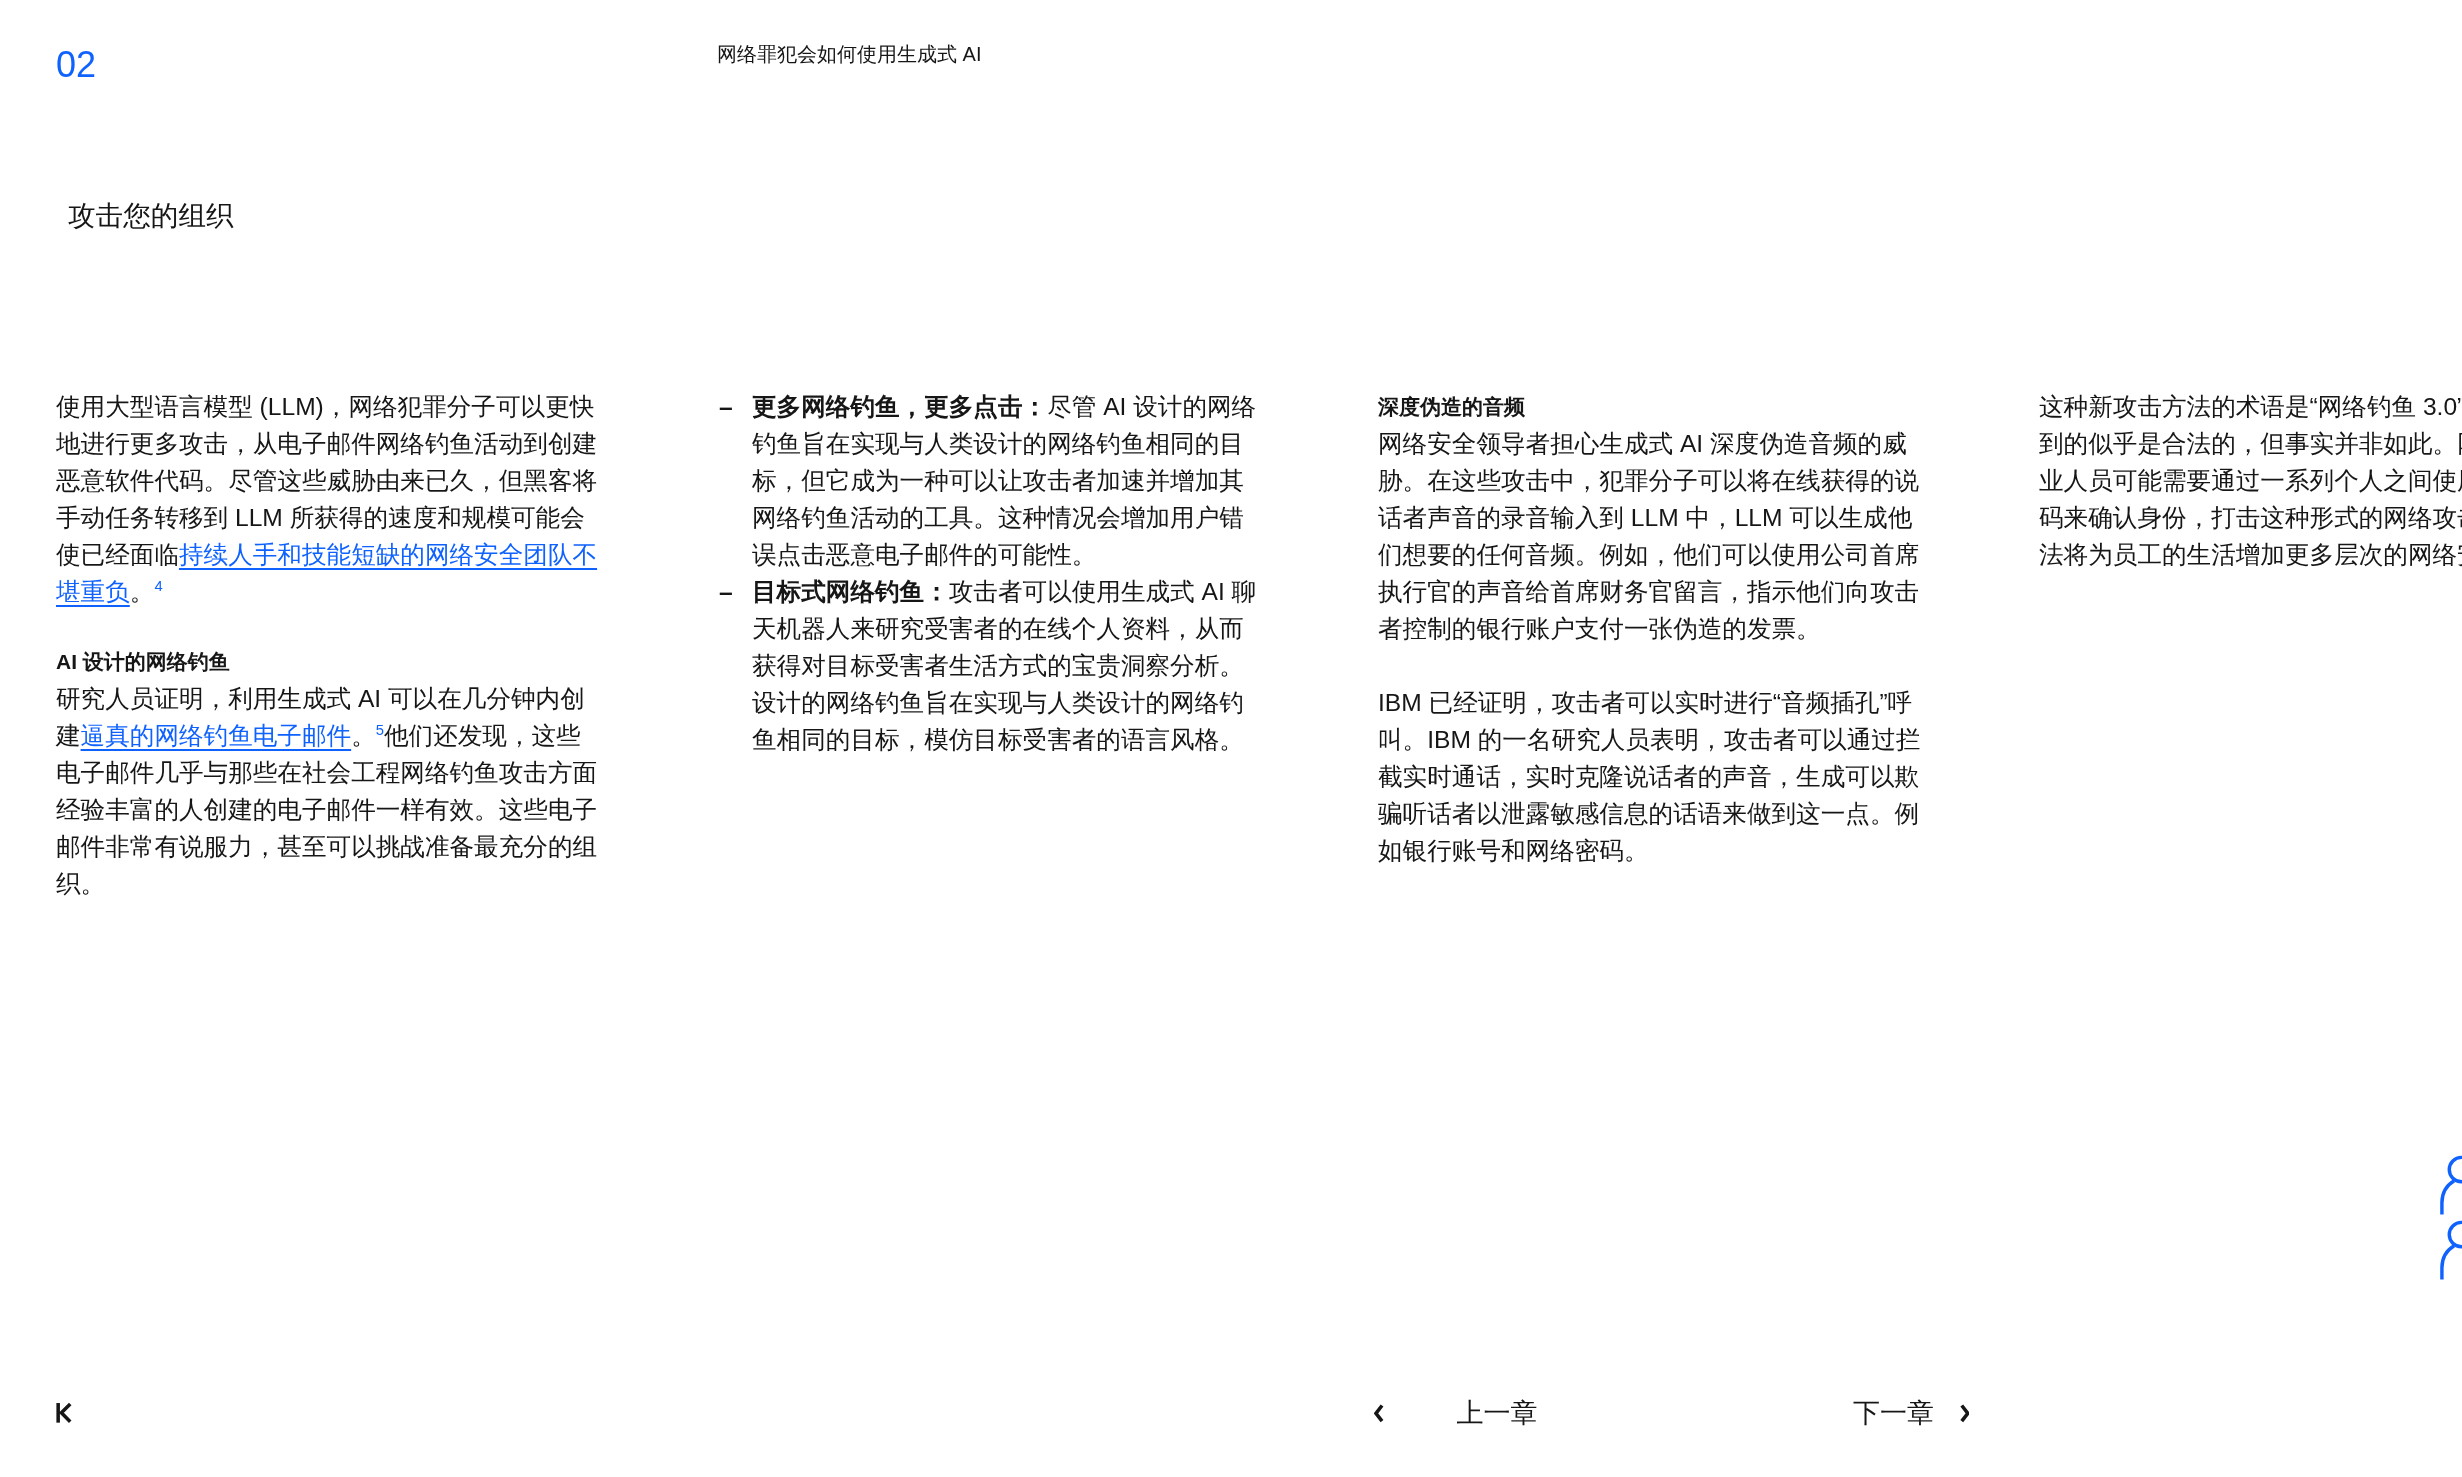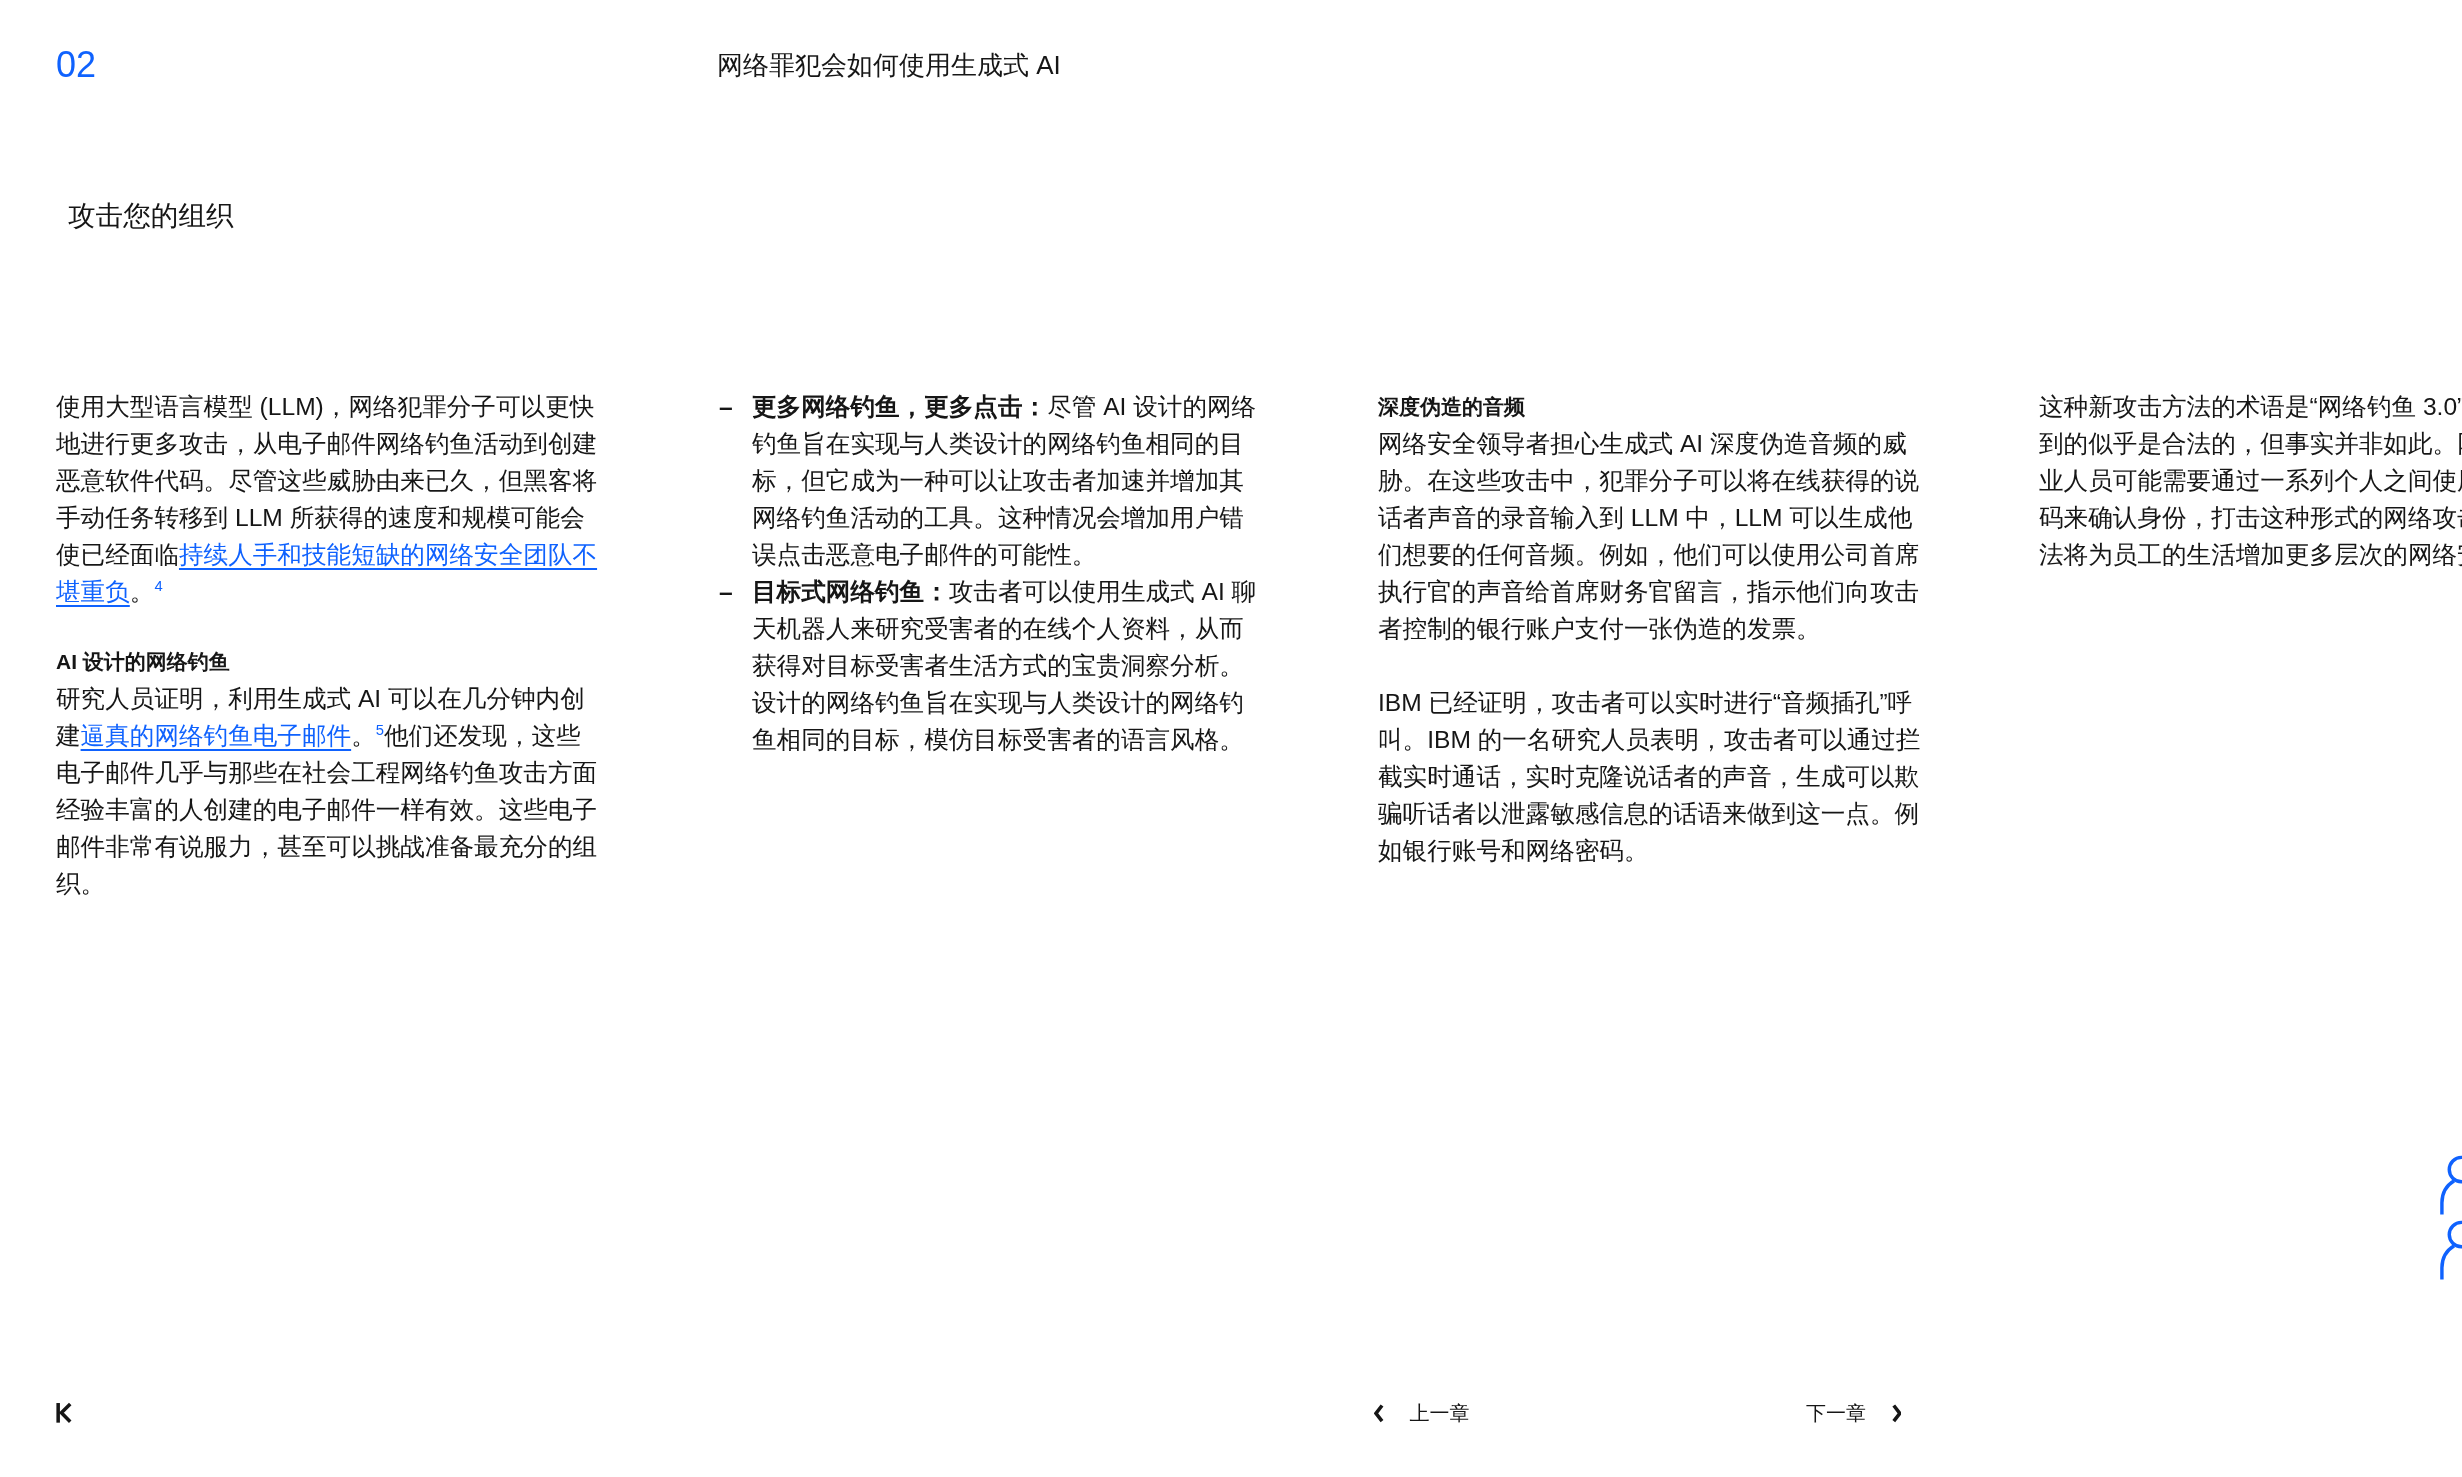--- a/index.html
+++ b/index.html
@@ -10,22 +10,22 @@
     width:2626px; height:1477px;
     font-family:"Liberation Sans", sans-serif;
     color:var(--text);
     overflow:hidden;
   }
   .chapter-number {
     position:absolute; left:56px; top:47px;
     font-size:36px; line-height:1; color:var(--accent);
   }
   .doc-title {
-    position:absolute; left:717px; top:50px;
-    font-size:26px; line-height:1.2; font-weight:400;
+    position:absolute; left:717px; top:42px;
+    font-size:20px; line-height:1.2; font-weight:400;
   }
   .section-title {
     position:absolute; left:56px; top:199px;
     font-size:27.6px; line-height:1.2; font-weight:400;margin-left:12px;
   }
   .columns {
     position:absolute; left:56px; top:388px;
     width:2528px;
     display:grid;
     grid-template-columns:repeat(4, 544px);
@@ -47,21 +47,21 @@
     vertical-align:super; text-decoration:none;
   }
   .bullet-item { position:relative; padding-left:35px; }
   .bullet-dash { position:absolute; left:2px; top:0; font-weight:700; }
   .lead { font-weight:700;margin-top:23px; }
   .footer-nav { position:absolute; left:0; top:1399px; width:100%; height:29.5px; }
   .back-btn { position:absolute; left:56px; top:3px; cursor:pointer; }
   .nav-group { position:absolute; display:flex; align-items:center; column-gap:25.6px; cursor:pointer; }
   .nav-prev { left:1374px; top:0; }
   .nav-next { left:1806px; top:0; }
-  .nav-label { font-size:20px; line-height:29.5px; }
+  .nav-label { font-size:27px; line-height:29.5px;margin-left:47px; }
   .people-figure { position:absolute; left:2438px; top:1155px; width:135px; height:126px; }
   .people-figure svg { position:absolute; }
   svg.person-icon path, svg.person-icon circle {
     fill:none; stroke:var(--accent); stroke-width:7;
   }
   svg.nav-glyph path { fill:none; stroke:var(--text); stroke-width:3.6; }
 </style>
 </head>
 <body>
 

